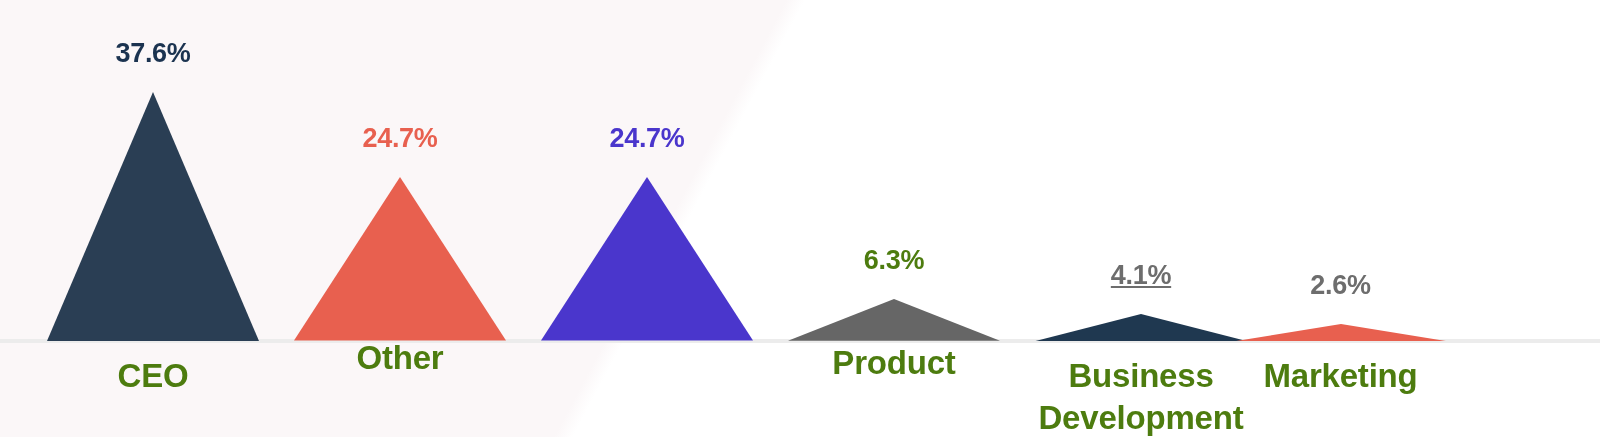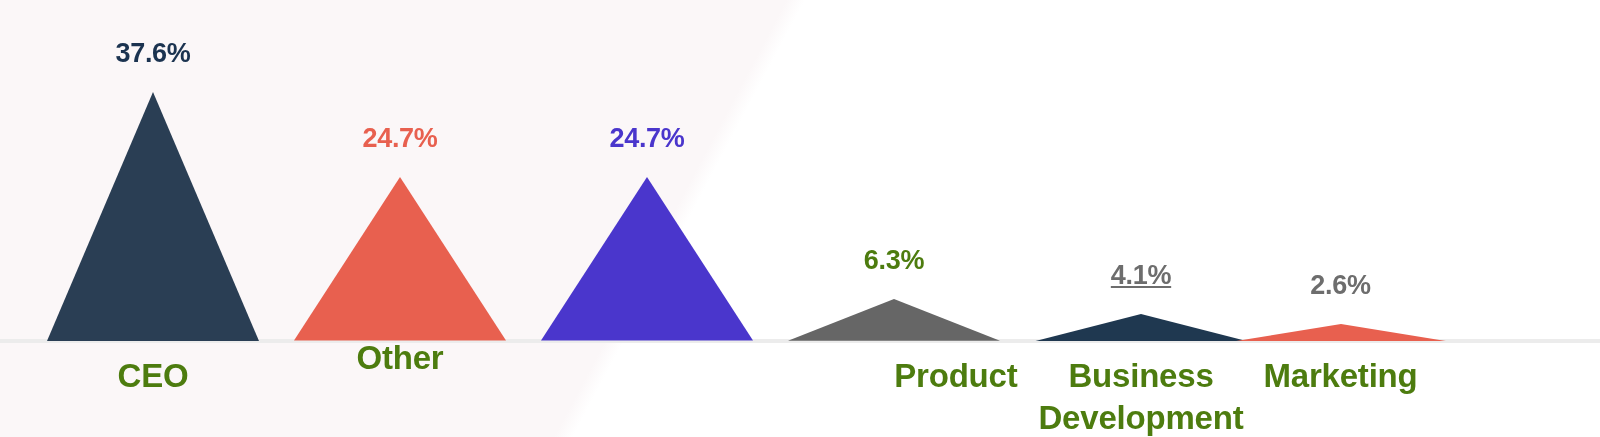--- a/index.html
+++ b/index.html
@@ -120,21 +120,21 @@
         </div>
         <div class="value-label" style="color: rgb(74, 54, 204); top: 123.428px;">24.7%</div>
       </div>
       <div class="category" style="left: 770.5px; width: 247px;">
         <div class="triangle-wrap" style="left: 17.5px; width: 212px; height: 41.7207px; bottom: 96px;">
           <svg viewBox="0 0 212 41.720744680851055" preserveAspectRatio="none">
             <polygon points="106,0 212,41.720744680851055 0,41.720744680851055" fill="#666666"></polygon>
           </svg>
         </div>
         <div class="value-label" style="color: #4d7c0f; top: 245.279px;">6.3%</div>
-        <div class="cat-label" style="top: 355px; text-align: right;">
+        <div class="cat-label" style="top: 342px;">
           <div>Product</div>
         </div>
       </div>
       <div class="category" style="left: 1017.5px; width: 247px;">
         <div class="triangle-wrap" style="left: 17.5px; width: 212px; height: 27.1516px; bottom: 96px;">
           <svg viewBox="0 0 212 27.151595744680847" preserveAspectRatio="none">
             <polygon points="106,0 212,27.151595744680847 0,27.151595744680847" fill="#1f3850"></polygon>
           </svg>
         </div>
         <div class="value-label" style="color: rgb(109, 109, 109); top: 259.848px; text-decoration: underline;">4.1%</div>

